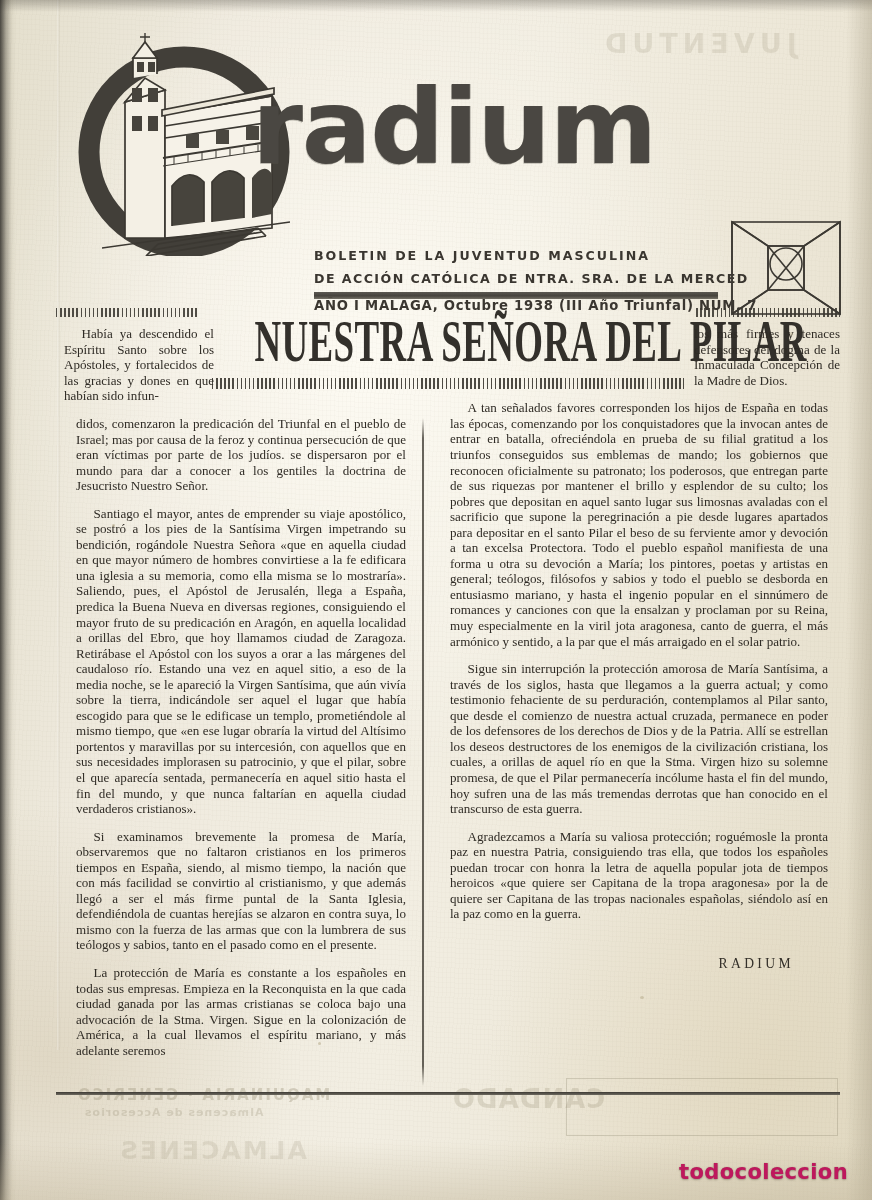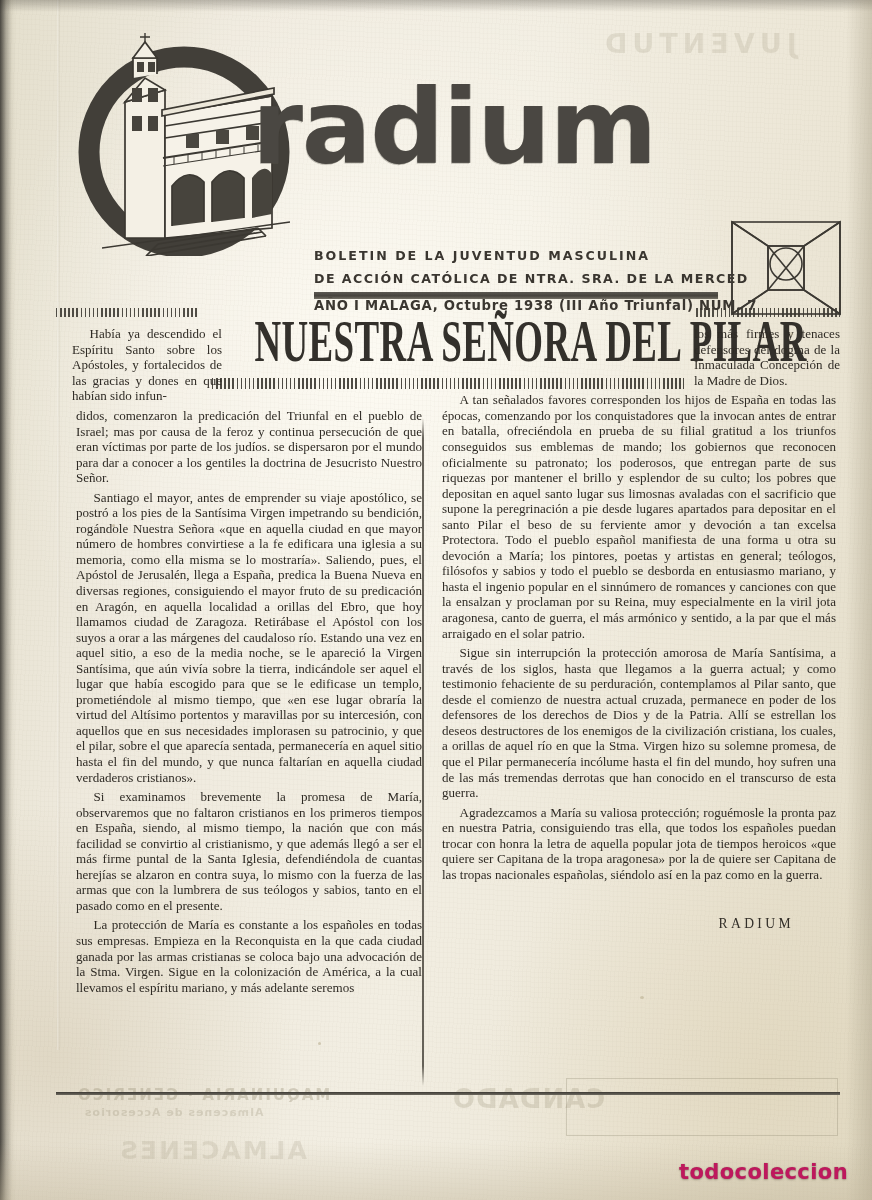--- a/index.html
+++ b/index.html
@@ -172,24 +172,24 @@
   
   .col {
     position: absolute;
     top: 26px;
     font-size: 13.05px;
     line-height: 15.55px;
     text-align: justify;
     color: #2f2b25;
     font-family: "Liberation Serif", serif;
   }
-  .col p { margin: 4px; text-indent: 1.35em; }
+  .col p { margin: 12px; text-indent: 1.35em; }
   .col p.noind { text-indent: 0; }
 
-  .col-left  { left: 16px;   width: 354px; }
+  .col-left  { left: 8px;   width: 354px; }
   .col-right { left: 382px; width: 402px; }
 
   .intro-narrow {
     width: 150px;
     font-size: 13.05px;
     line-height: 15.6px;
     text-align: justify;
   }
   .intro-narrow p { margin: 0; text-indent: 1.35em; }
 

